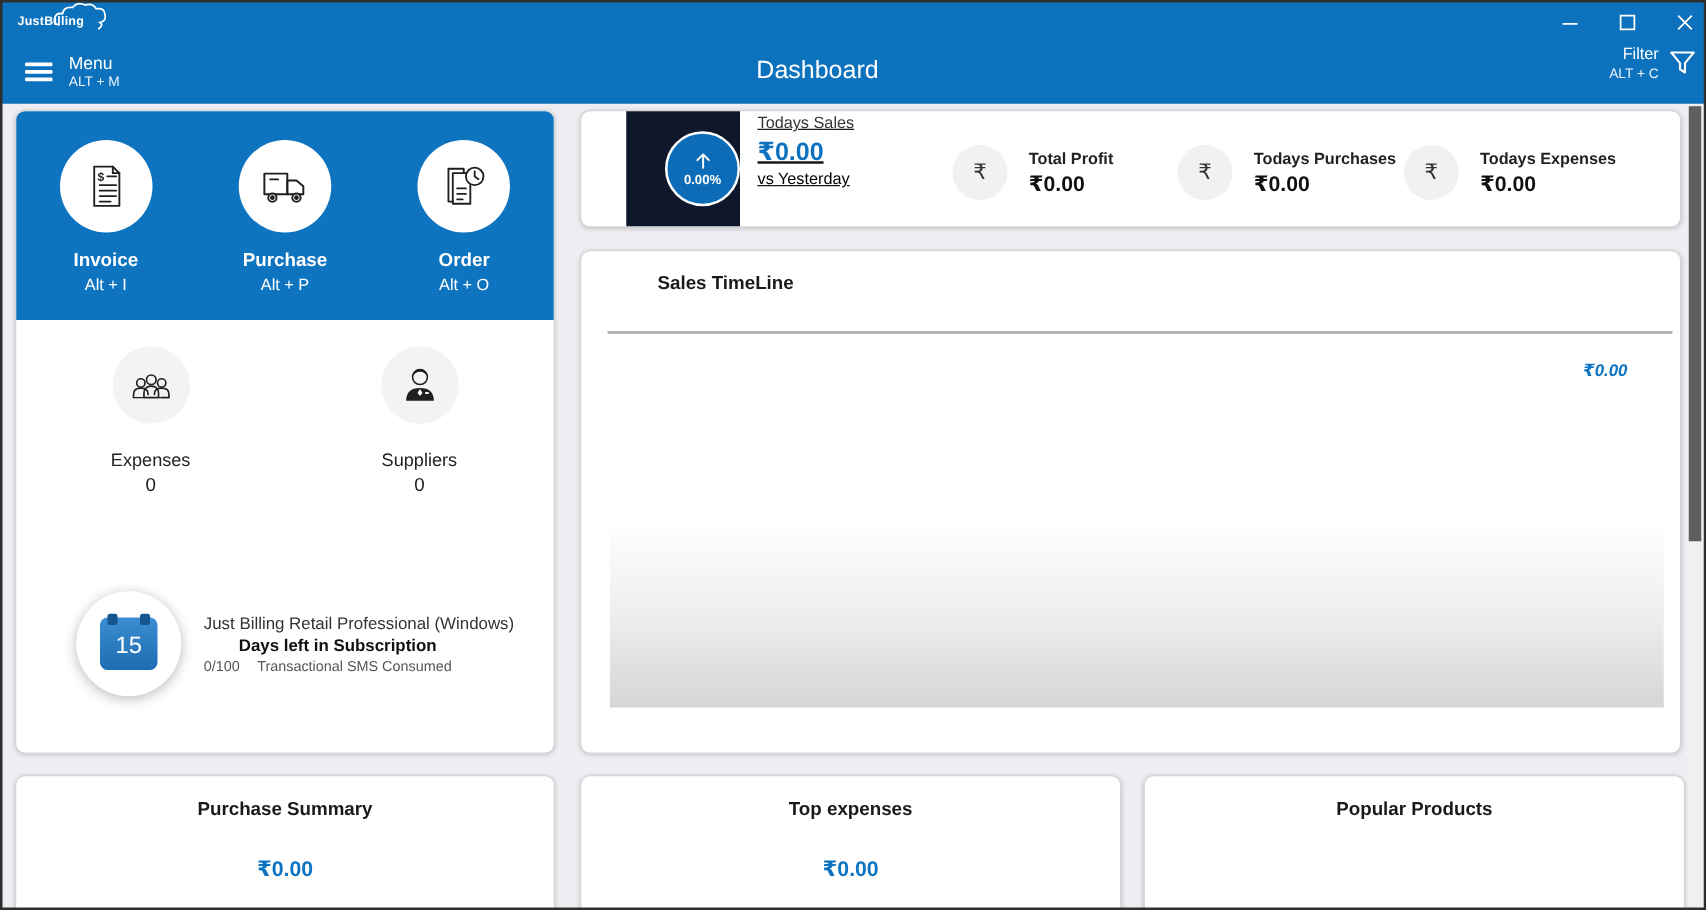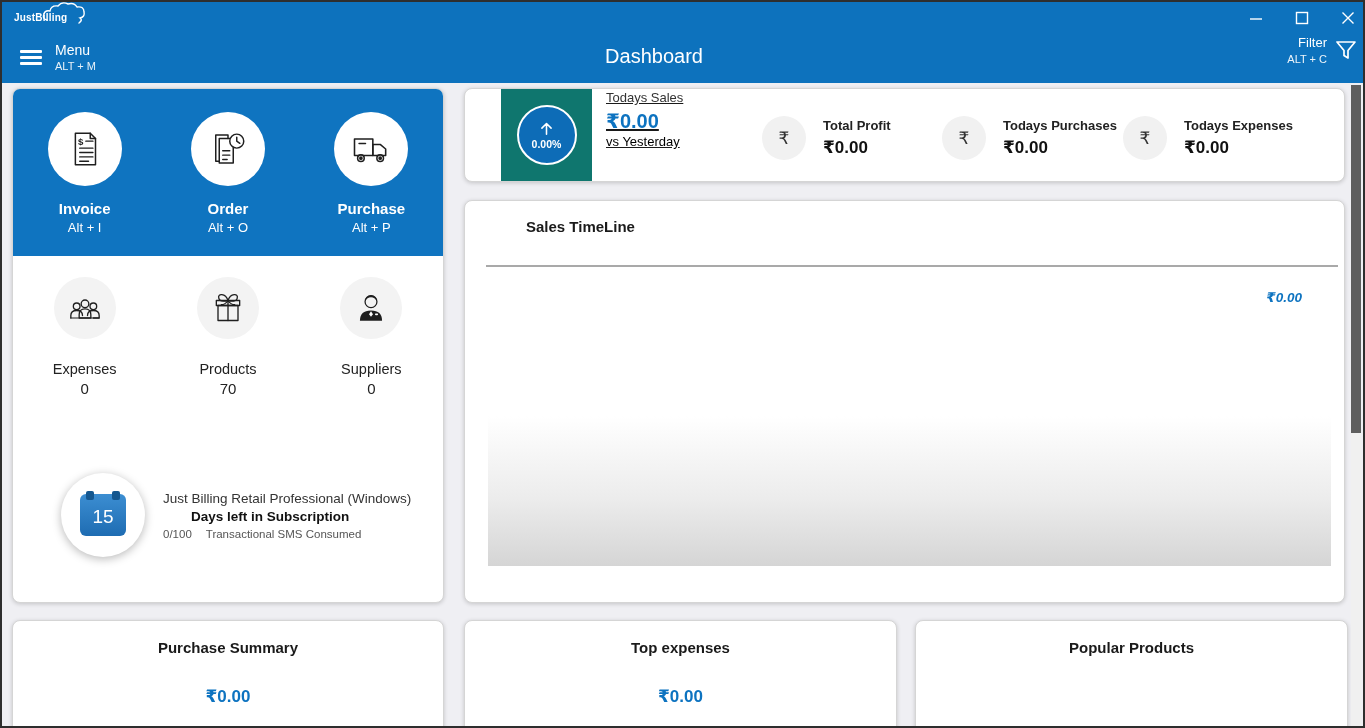--- a/index.html
+++ b/index.html
@@ -51,21 +51,21 @@
   .calendar .tab { position:absolute; top:-3px; width:8px; height:9px; background:#14578f; border-radius:2px; }
   .calendar .tab.t1 { left:6px; } .calendar .tab.t2 { right:6px; }
   .calendar .day { color:#fff; font-size:19px; margin-top:4px; }
   .sub-text .p1 { font-size:13.5px; color:#333; }
   .sub-text .p2 { font-size:13.5px; font-weight:bold; color:#111; margin-top:3px;padding-left:28px; }
   .sub-text .p3 { font-size:11.5px; color:#555; margin-top:4px; }
   .sub-text .p3 .cnt { margin-right:14px; }
 
   
   .stats-card { left:464px; top:88px; width:881px; height:94px; }
-  .cyan-block { position:absolute; left:36px; top:0; width:91px; height:100%; background:#0f766e; display:flex; align-items:center; justify-content:center; }
+  .cyan-block { position:absolute; left:36px; top:0; width:91px; height:100%; background:#0f172a; display:flex; align-items:center; justify-content:flex-end; }
   .pct-circle { width:60px; height:60px; border-radius:50%; background:#0d6cb7; border:2px solid #fff; display:flex; flex-direction:column; align-items:center; justify-content:center; color:#fff; }
   .pct-circle .pct { font-size:10.5px; font-weight:bold; margin-top:1px; }
   .sales-info { position:absolute; left:141px; top:1px;text-decoration:underline; }
   .sales-info .lab { font-size:13px; color:#333; }
   .sales-info .val { font-size:20px; font-weight:bold; color:#0d73c0; margin-top:4px; }
   .sales-info .cmp { font-size:13px; color:#000000; margin-top:1px; }
   .stat-group { position:absolute; top:27px; display:flex; align-items:center; gap:17px; }
   .stat-group.g0 { left:297px; } .stat-group.g1 { left:477px; } .stat-group.g2 { left:658px; }
   .rupee-circle { width:44px; height:44px; border-radius:50%; background:#f1f1f1; display:flex; align-items:center; justify-content:center; font-size:17px; color:#333; }
   .stat-text .lab { font-size:13px; font-weight:600; color:#222; }
@@ -157,80 +157,66 @@
           <text x="16" y="19" font-size="11" fill="#1f1f1f" stroke="none" font-weight="bold">$</text>
           <path d="M25 15h8M18 23h15M18 28h15M18 33h15M18 38h10"></path>
         </svg>
       </div>
       <div class="action-label">Invoice</div>
       <div class="action-shortcut">Alt + I</div>
     </div>
 
     <div class="action-tile">
       <div class="action-circle">
-        <svg width="42" height="42" viewBox="0 0 48 48" fill="none" stroke="#1f1f1f" stroke-width="1.7" stroke-linejoin="round" stroke-linecap="round">
-          <path d="M10 8h14v4M10 8v30h4"></path>
-          <path d="M14 12h16v28H14z"></path>
-          <path d="M18 26h8M18 31h8M18 36h5"></path>
-          <circle cx="34" cy="15" r="8" fill="#fff"></circle>
-          <path d="M34 10.5V15l3.5 2.5"></path>
-        </svg>
-      </div>
-      <div class="action-label">Order</div>
-      <div class="action-shortcut">Alt + O</div>
-    </div>
-
-    <div class="action-tile">
-      <div class="action-circle">
         <svg width="44" height="44" viewBox="0 0 48 48" fill="none" stroke="#1f1f1f" stroke-width="1.7" stroke-linejoin="round" stroke-linecap="round">
           <path d="M6 13h20v18H6z"></path>
           <path d="M26 19h8l6 5v7H26z"></path>
           <path d="M11 18h7"></path>
           <circle cx="13" cy="34" r="3.6" fill="#fff"></circle>
             <circle cx="13" cy="34" r="1.2" fill="#1f1f1f"></circle>
           <circle cx="34" cy="34" r="3.6" fill="#fff"></circle>
             <circle cx="34" cy="34" r="1.2" fill="#1f1f1f"></circle>
         </svg>
       </div>
       <div class="action-label">Purchase</div>
       <div class="action-shortcut">Alt + P</div>
+    </div>
+
+    <div class="action-tile">
+      <div class="action-circle">
+        <svg width="42" height="42" viewBox="0 0 48 48" fill="none" stroke="#1f1f1f" stroke-width="1.7" stroke-linejoin="round" stroke-linecap="round">
+          <path d="M10 8h14v4M10 8v30h4"></path>
+          <path d="M14 12h16v28H14z"></path>
+          <path d="M18 26h8M18 31h8M18 36h5"></path>
+          <circle cx="34" cy="15" r="8" fill="#fff"></circle>
+          <path d="M34 10.5V15l3.5 2.5"></path>
+        </svg>
+      </div>
+      <div class="action-label">Order</div>
+      <div class="action-shortcut">Alt + O</div>
     </div>
   </div>
 
   <div class="entity-row">
     <div class="entity-tile">
       <div class="entity-circle">
         <svg width="40" height="40" viewBox="0 0 48 48" fill="none" stroke="#1f1f1f" stroke-width="1.6" stroke-linejoin="round" stroke-linecap="round">
           <circle cx="14" cy="22" r="4"></circle>
             <circle cx="24" cy="19" r="4.6"></circle>
             <circle cx="34" cy="22" r="4"></circle>
           <path d="M7 36v-3c0-4 3-6 7-6s7 2 7 6"></path>
           <path d="M17 36v-4c0-4.5 3-7 7-7s7 2.5 7 7v4z"></path>
           <path d="M27 33c0-4 3-6 7-6s7 2 7 6v3h-7"></path>
           <path d="M7 36h34" stroke-width="1.2"></path>
         </svg>
       </div>
       <div class="entity-label">Expenses</div>
       <div class="entity-count">0</div>
     </div>
 
-    <div class="entity-tile">
-      <div class="entity-circle">
-        <svg width="40" height="40" viewBox="0 0 48 48" fill="none" stroke="#1f1f1f" stroke-width="1.6" stroke-linejoin="round" stroke-linecap="round">
-          <rect x="12" y="21" width="24" height="18"></rect>
-          <rect x="10" y="15" width="28" height="6"></rect>
-          <path d="M24 15v24"></path>
-          <path d="M24 15c-3-9-13-9-11-2.5C14 16.5 20 16 24 15z"></path>
-          <path d="M24 15c3-9 13-9 11-2.5C34 16.5 28 16 24 15z"></path>
-          <path d="M24 15c-2 3-6 5-8 5M24 15c2 3 6 5 8 5"></path>
-        </svg>
-      </div>
-      <div class="entity-label">Products</div>
-      <div class="entity-count">70</div>
-    </div>
 
     <div class="entity-tile">
       <div class="entity-circle">
         <svg width="38" height="38" viewBox="0 0 48 48">
           <circle cx="24" cy="16" r="7.5" fill="none" stroke="#1f1f1f" stroke-width="1.6"></circle>
           <path d="M16.5 15.5a7.5 7.5 0 0 1 15 0c-2-3.5-4-5-7.5-5s-5.5 1.5-7.5 5z" fill="#1f1f1f"></path>
           <path d="M10 40q0-13 14-13t14 13z" fill="#1f1f1f"></path>
           <path d="M24 28l-2.5 4 2.5 3 2.5-3z" fill="#fff"></path>
           <rect x="29" y="31" width="4" height="2" rx="1" fill="#fff"></rect>
         </svg>

